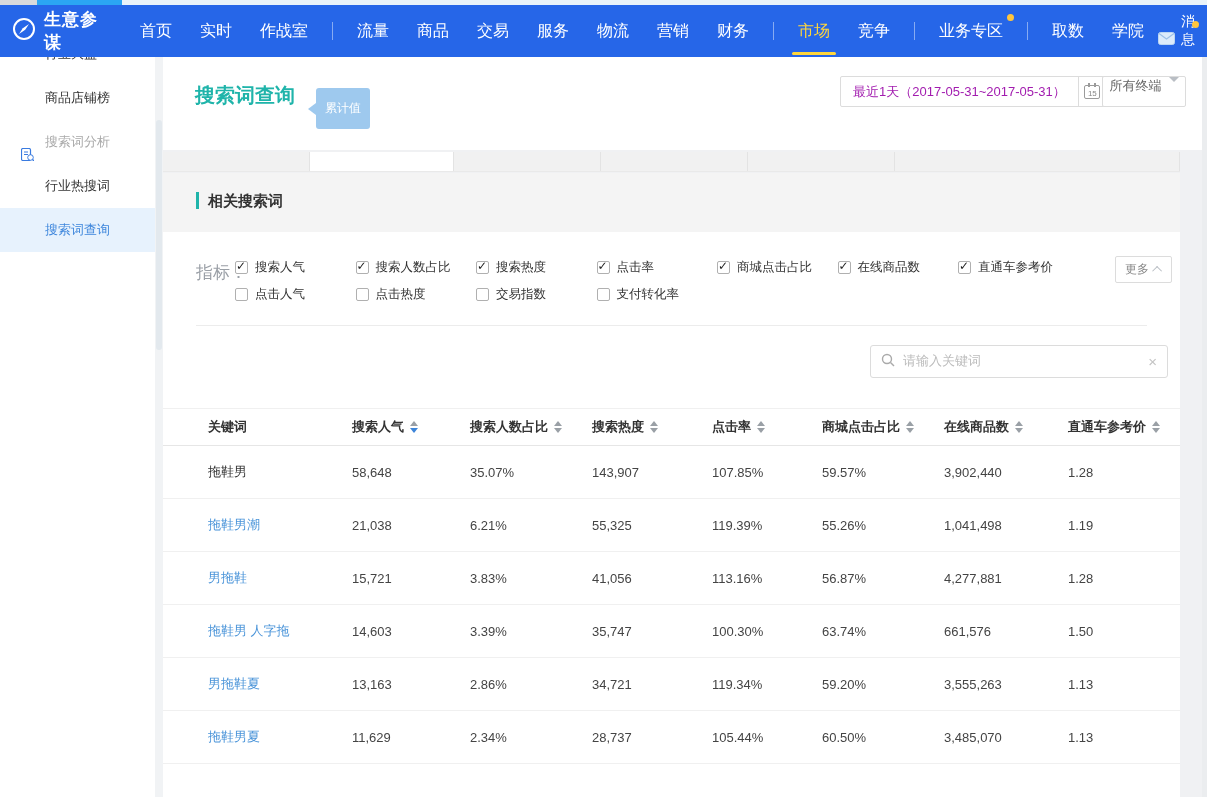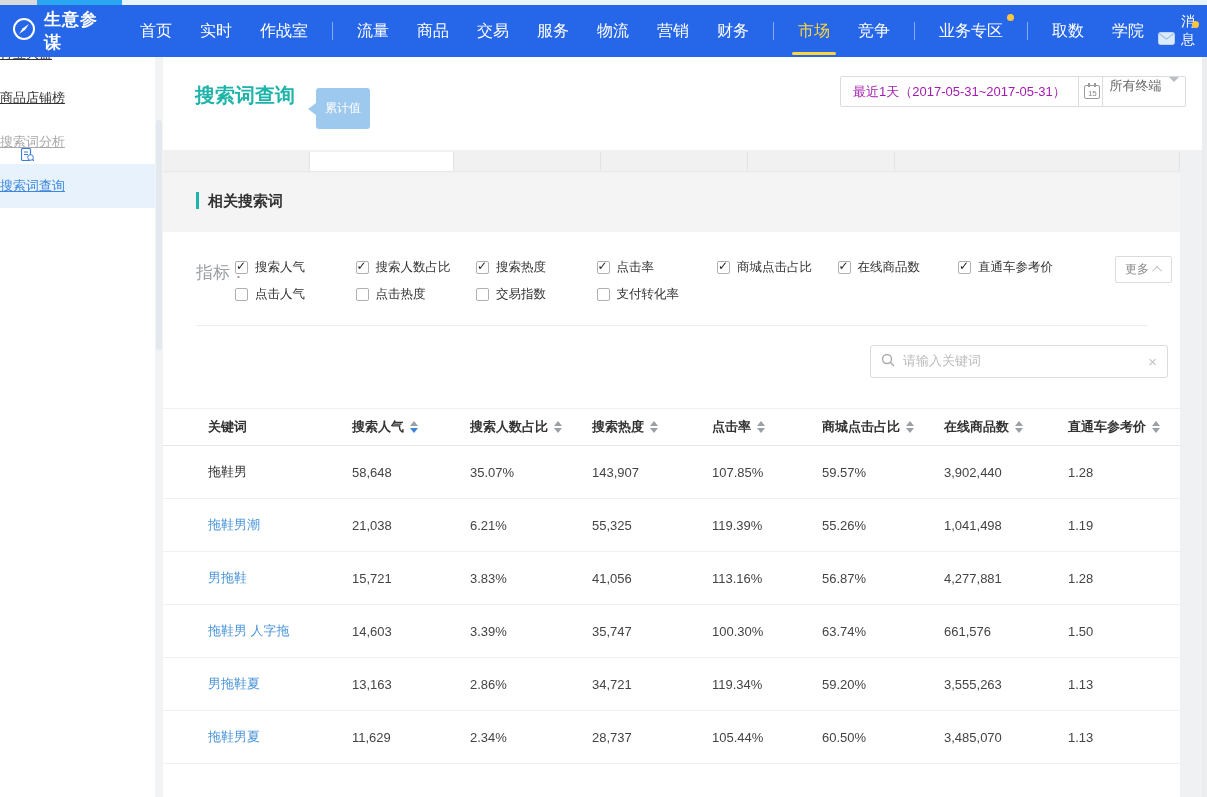--- a/index.html
+++ b/index.html
@@ -23,21 +23,21 @@
   .nav-item.active { color:var(--gold,#ffd63c); }
   .nav-underline { position:absolute; left:50%; transform:translateX(-50%); bottom:2px; width:44px; height:3px; background:var(--gold,#ffd63c); border-radius:2px; }
   .nav-divider { width:1px; height:18px; background:rgba(255,255,255,.45); margin:0 10px; }
   .badge-dot { position:absolute; top:9px; right:3px; width:7px; height:7px; border-radius:50%; background:#ffc53d; }
   .nav-right { margin-left:auto; display:flex; align-items:flex-end; gap:6px; position:relative; cursor:pointer; }
   .nav-right .msg-label { color:#fff; font-size:14px; }
   .msg-dot { position:absolute; top:8px; right:8px; width:7px; height:7px; border-radius:50%; background:#ffc53d; }
 
   
   .sidebar { position:absolute; left:0; top:5px; width:155px; height:792px; background:#fff; z-index:10; padding-top:27px; }
-  .side-item { height:44px; line-height:44px; font-size:13px; color:#333; cursor:pointer; white-space:nowrap;text-decoration:underline; }
+  .side-item { height:44px; line-height:44px; padding-left:45px; font-size:13px; color:#333; cursor:pointer; white-space:nowrap; }
   .side-item.group { color:#a9a9a9; position:relative; }
   .side-item.group .gicon { position:absolute; left:21px; top:15px; }
   .side-item.active { background:#e7f2fd; color:#3f87dc; }
   .side-track { position:absolute; left:155px; top:57px; width:8px; height:740px; background:#f1f3f5; }
   .side-thumb { position:absolute; left:156px; top:120px; width:6px; height:230px; background:#e3e9ee; border-radius:3px; }
 
   
   .header-card { position:absolute; left:163px; top:57px; width:1044px; height:93px; background:#fff; }
   .page-title { position:absolute; left:32px; top:25px; font-size:20px; font-weight:bold; color:var(--teal,#1fb4aa); }
   .title-badge { position:absolute; left:145px; top:31px; display:flex; align-items:center; }
@@ -151,20 +151,21 @@
     <div id="sidebar-items">
         <div class="side-item"><span>行业大盘</span></div>
         <div class="side-item"><span>商品店铺榜</span></div>
         <div class="side-item group"><span class="gicon"><svg width="13" height="13" viewBox="0 0 13 13">
               <rect x="0.5" y="0.5" width="9" height="12" rx="1.5" fill="none" stroke="#3a7be0" stroke-width="1.2"></rect>
               <line x1="3" y1="4" x2="7" y2="4" stroke="#3a7be0"></line>
               <line x1="3" y1="6.5" x2="7" y2="6.5" stroke="#3a7be0"></line>
               <circle cx="9.5" cy="9.5" r="2.8" fill="#fff" stroke="#3a7be0"></circle>
               <line x1="11.5" y1="11.5" x2="13" y2="13" stroke="#3a7be0" stroke-width="1.3"></line>
             </svg></span><span>搜索词分析</span></div>
+        <div class="side-item"><span>行业热搜词</span></div>
         <div class="side-item active"><span>搜索词查询</span></div>
       </div>
   </div>
   <div class="side-track"></div>
   <div class="side-thumb"></div>
 
   <div class="header-card">
     <div class="page-title">搜索词查询</div>
     <div class="title-badge">
       <span class="arrow"></span>

